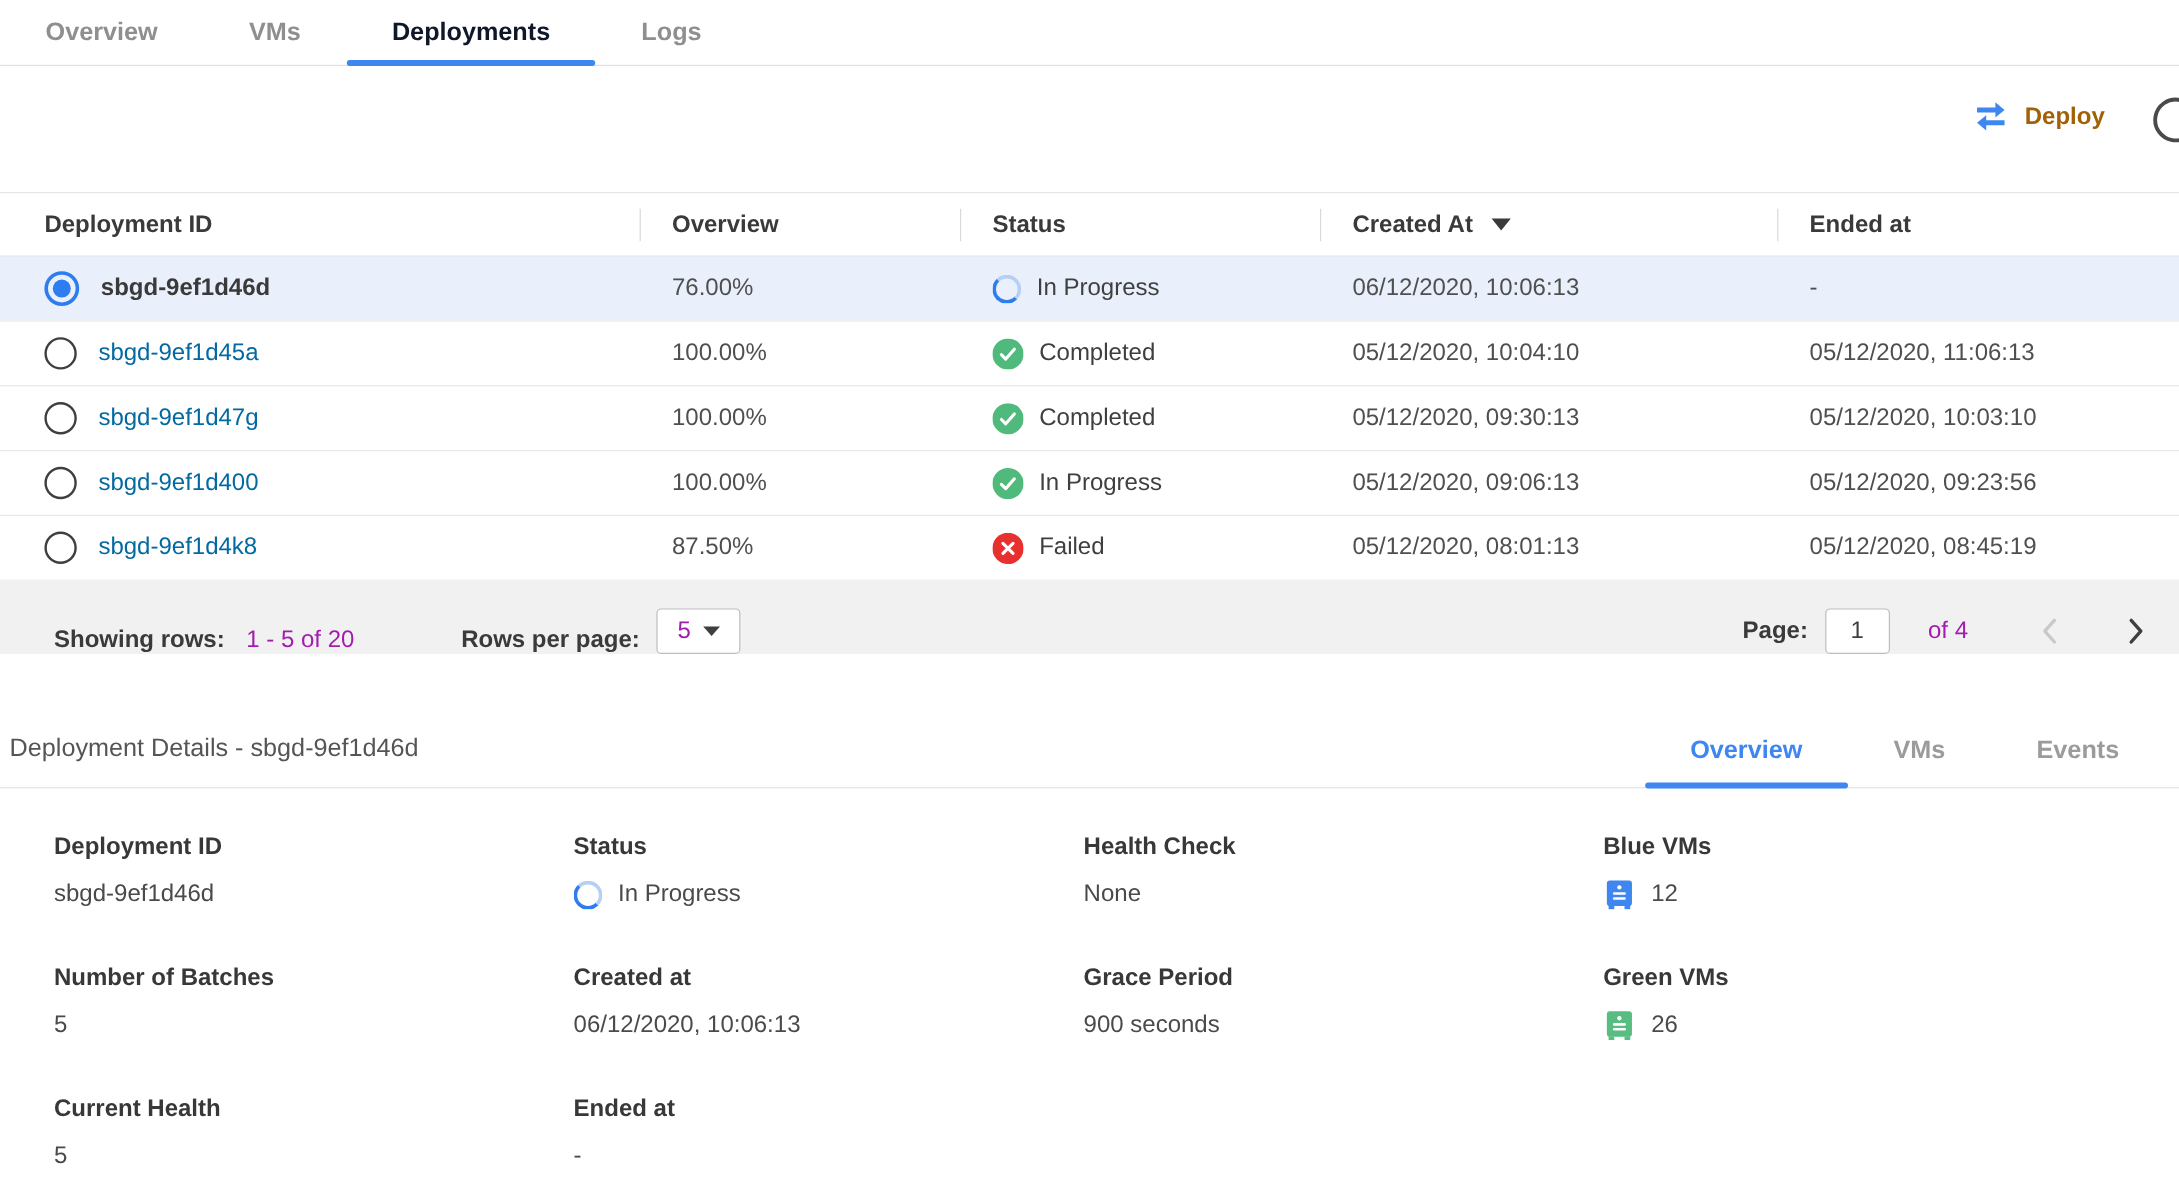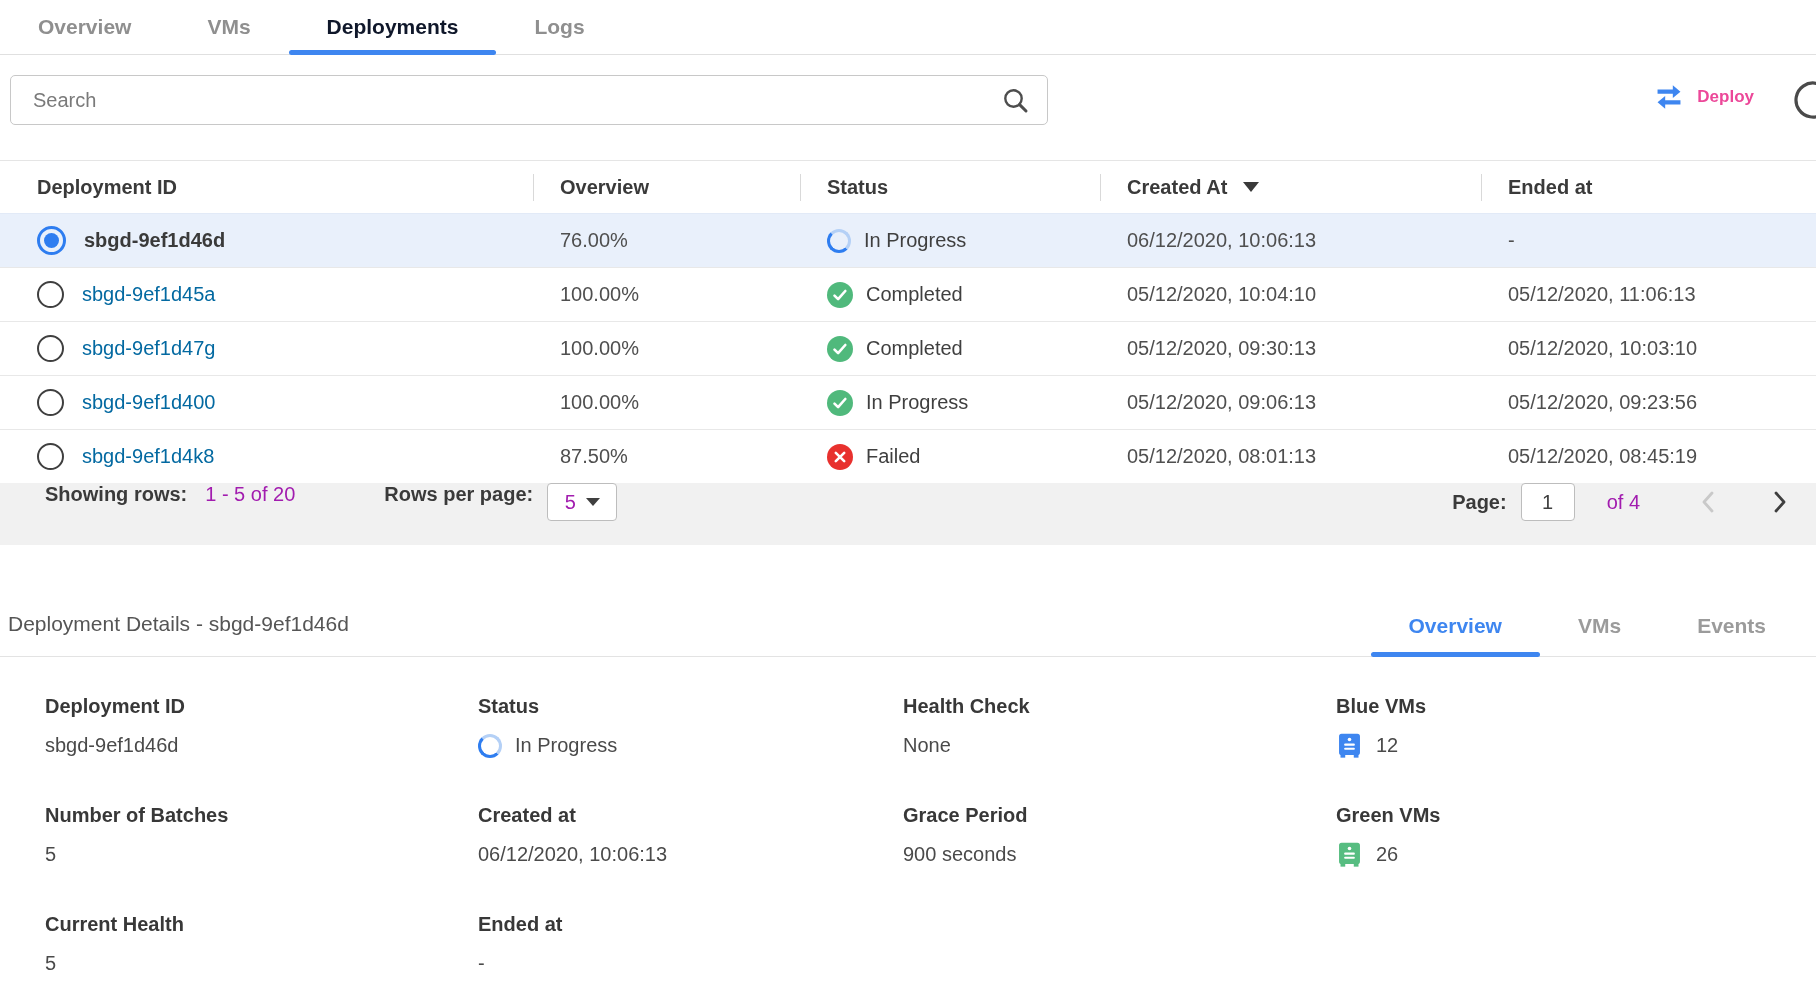--- a/index.html
+++ b/index.html
@@ -13,21 +13,21 @@
   .tab.active span { color: #0f172a; }
   .tab.active::after { content: ""; position: absolute; left: 0; right: 0; bottom: -1px; height: 5px; background: #3e86f0; border-radius: 3px; }
 
   
   .toolbar-row { position: relative; height: 52px; margin-top: 20px; }
   .search-box { position: absolute; left: 10px; top: 0; width: 1038px; height: 50px; border: 1.5px solid #c8c8c8; border-radius: 5px; background: #fff; display: flex; align-items: center; }
   .search-box input { flex: 1; height: 100%; border: none; outline: none; font-size: 20px; padding-left: 22px; color: #444; background: transparent; font-family: "Liberation Sans", sans-serif; }
   .search-box input::placeholder { color: #7a7a7a; }
   .search-box svg { margin-right: 18px; flex: none; }
   .deploy-btn { position: absolute; right: 62px; top: 8px; display: flex; align-items: center; gap: 12px; background: none; border: none; cursor: pointer; }
-  .deploy-btn .lbl { font-size: 17px; font-weight: bold; color: #ec4899; }
+  .deploy-btn .lbl { font-size: 20px; font-weight: bold; color: #a16207; }
   .refresh-partial { position: absolute; left: 1790px; top: 2px; }
 
   
   .table { margin-top: 33px; }
   .thead, .trow { display: grid; grid-template-columns: 533px 267px 300px 381px auto; align-items: center; }
   .thead { height: 53px; border-top: 1px solid #e5e5e5; }
   .hcell { position: relative; height: 100%; display: flex; align-items: center; padding-left: 27px; font-size: 20px; font-weight: bold; color: #3a3a3a; cursor: pointer; }
   .hcell.first { padding-left: 37px; }
   .hcell:not(.first)::before { content: ""; position: absolute; left: 0; top: 13px; height: 27px; width: 1px; background: #d9d9d9; }
   .sort-caret { width: 0; height: 0; border-left: 8px solid transparent; border-right: 8px solid transparent; border-top: 10px solid #3a3a3a; margin-left: 16px; }
@@ -40,21 +40,21 @@
   .id-text.bold { font-weight: bold; color: #3a3a3a; }
   .c-status { gap: 13px; color: #3f3f3f; }
 
   .radio { width: 27px; height: 27px; border-radius: 50%; border: 2.5px solid #3f3f3f; flex: none; }
   .radio.selected { position: relative; width: 29px; height: 29px; border: 3px solid #2e7df0; }
   .radio.selected::after { content: ""; position: absolute; inset: 4px; border-radius: 50%; background: #2e7df0; }
 
   .spinner { width: 24px; height: 24px; border-radius: 50%; border: 3.5px solid #b4d0f6; border-left-color: #2e7df0; border-bottom-color: #2e7df0; flex: none; }
 
   
-  .tfoot { height: 62px; background: #f1f1f1; display: flex; align-items: flex-start; font-size: 20px; padding-left: 45px; }
+  .tfoot { height: 62px; background: #f1f1f1; display: flex; align-items: flex-end; font-size: 20px; padding-left: 45px; }
   .tfoot .b { font-weight: bold; color: #3a3a3a; }
   .tfoot .v { color: #a21caf; }
   .gap18 { margin-left: 18px; } .gap65 { margin-left: 89px; } .gap14 { margin-left: 14px; } .gap16 { margin-left: 32px; }
   .mini-box { background: #fff; border: 1.5px solid #bdbdbd; border-radius: 4px; height: 38px; display: flex; align-items: center; justify-content: center; }
   .rpp-select { width: 70px; gap: 10px; cursor: pointer; }
   .caret-sm { width: 0; height: 0; border-left: 7px solid transparent; border-right: 7px solid transparent; border-top: 8px solid #3f3f3f; }
   .page-input { width: 52px; font-size: 20px; text-align: center; color: #3f3f3f; border: none; outline: none; background: transparent; font-family: "Liberation Sans", sans-serif; }
   .foot-right { margin-left: auto; display: flex; align-items: center; margin-right: 26px; }
   .chev { background: none; border: none; cursor: pointer; display: flex; align-items: center; }
   .chev.prev { margin-left: 58px; } .chev.next { margin-left: 52px; }
@@ -84,27 +84,20 @@
     </div>
   <div class="tab active">
       <span>Deployments</span>
     </div>
   <div class="tab">
       <span>Logs</span>
     </div>
 </nav>
 
 <div class="toolbar-row">
-  <div class="search-box">
-    <input type="text" placeholder="Search" style="">
-    <svg width="27" height="27" viewBox="0 0 27 27">
-      <circle cx="11.5" cy="11.5" r="8.2" fill="none" stroke="#4d4d4d" stroke-width="2.4"></circle>
-      <line x1="17.6" y1="17.6" x2="24" y2="24" stroke="#4d4d4d" stroke-width="3" stroke-linecap="round"></line>
-    </svg>
-  </div>
 
   <button class="deploy-btn">
     <svg width="32" height="28" viewBox="0 0 24 22">
       <path d="M3 5.2h12V1.8l6 5-6 5V8.4H3z" fill="#3e86f0"></path>
       <path d="M21 16.8H9v3.4l-6-5 6-5v3.4h12z" fill="#3e86f0"></path>
     </svg>
     <span class="lbl">Deploy</span>
   </button>
 
   <svg class="refresh-partial" width="46" height="46" viewBox="0 0 46 46">

